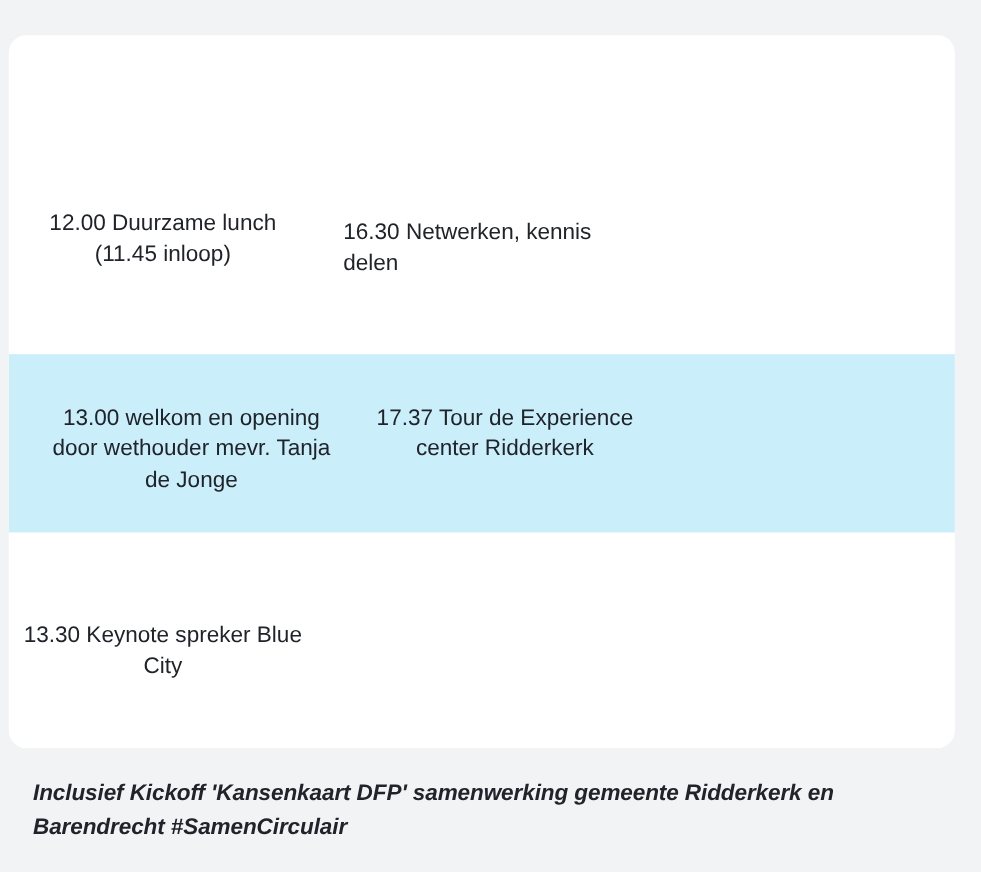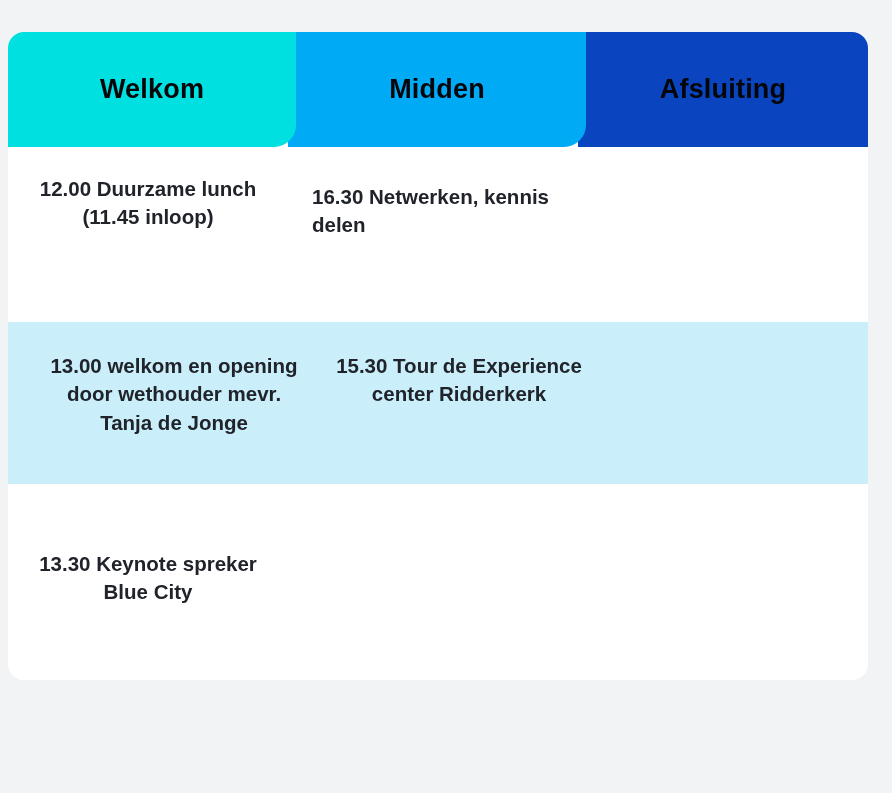--- a/index.html
+++ b/index.html
@@ -93,24 +93,25 @@
     width: 860px;
     display: flex;
   }
   .row-1 { top: 0;   height: 175px; background: #ffffff; }
   .row-2 { top: 175px; height: 162px; background: #caeefa; padding-left: 26px; }
   .row-3 { top: 343px; height: 196px; background: #ffffff; }
 
   .cell {
     box-sizing: border-box;
     font-size: 20.5px;
-    font-weight: bold;
+    font-weight: normal;
     color: #20242a;
     line-height: 1.38;
     padding: 0 12px;
+    margin-top: 14px;
   }
   .cell-c1 { width: 280px; text-align: center; }
   .cell-c2 { width: 290px; text-align: center; }
   .cell-c3 { width: 290px; text-align: left; padding-left: 24px; }
 
   .row-1 .cell { padding-top: 28px; }
   .row-2 .cell { padding-top: 30px; }
   .row-3 .cell { padding-top: 60px; }
 
   .row-1 .cell-c3 { padding-top: 36px; }
@@ -131,47 +132,39 @@
     letter-spacing: -0.1px;
   }
 </style>
 </head>
 <body>
 
 <div id="page">
 
   <div class="card">
 
-    <div class="header-row">
-      <div class="hdr hdr-welkom">
-        <span class="hdr-label">Welkom</span>
-      </div>
-      <div class="hdr hdr-midden">
-        <span class="hdr-label">Midden</span>
-      </div>
-      <div class="hdr hdr-afsluiting">
-        <span class="hdr-label">Afsluiting</span>
-      </div>
-    </div>
 
     <div class="body-rows">
 
       <div class="row row-1">
         <div class="cell cell-c1">12.00 Duurzame lunch (11.45 inloop)</div>
         <div class="cell cell-c3">16.30 Netwerken, kennis delen</div>
       </div>
 
       <div class="row row-2">
         <div class="cell cell-c1">13.00 welkom en opening door wethouder mevr. Tanja de Jonge</div>
-        <div class="cell cell-c2">15.30 Tour de Experience center Ridderkerk</div>
+        <div class="cell cell-c2">17.37 Tour de Experience center Ridderkerk</div>
         <div class="cell cell-c3"></div>
       </div>
 
       <div class="row row-3">
         <div class="cell cell-c1">13.30 Keynote spreker Blue City</div>
         <div class="cell cell-c3"></div>
       </div>
 
     </div>
   </div>
 
+  <div class="footer">
+    <div class="footer-text">Inclusief Kickoff 'Kansenkaart DFP' samenwerking gemeente Ridderkerk en Barendrecht #SamenCirculair</div>
+  </div>
 
 </div>
 
 </body></html>

